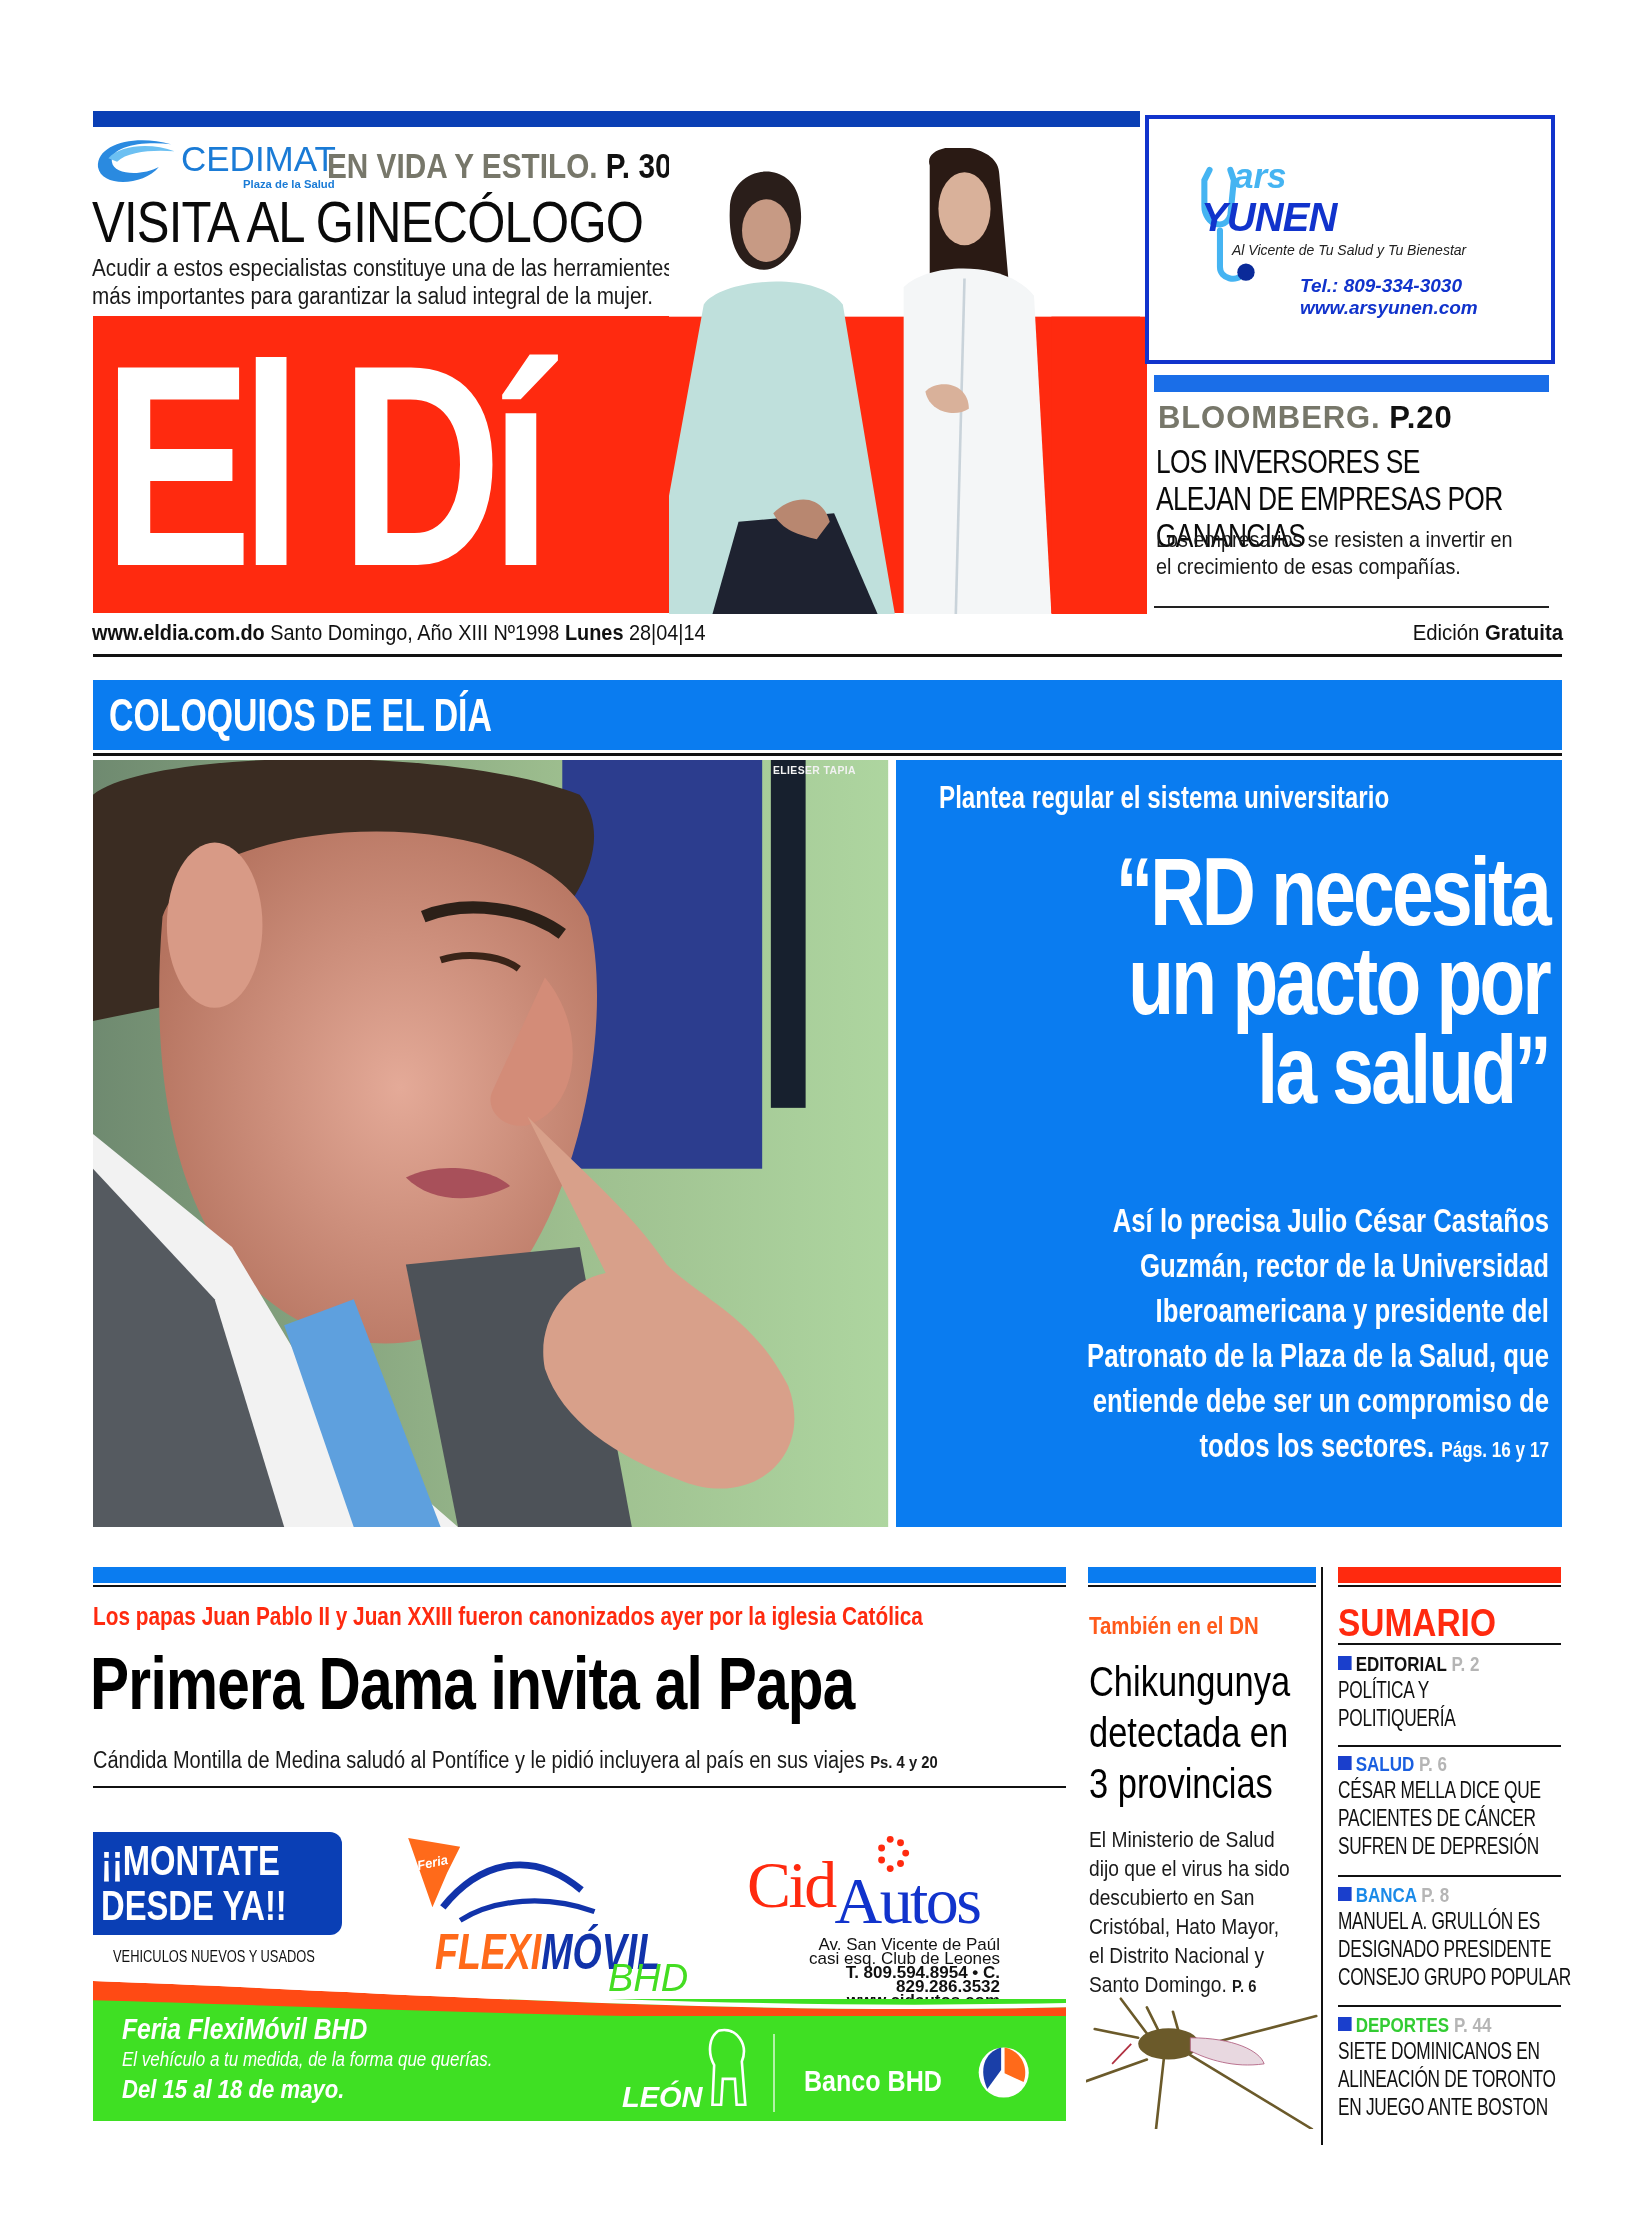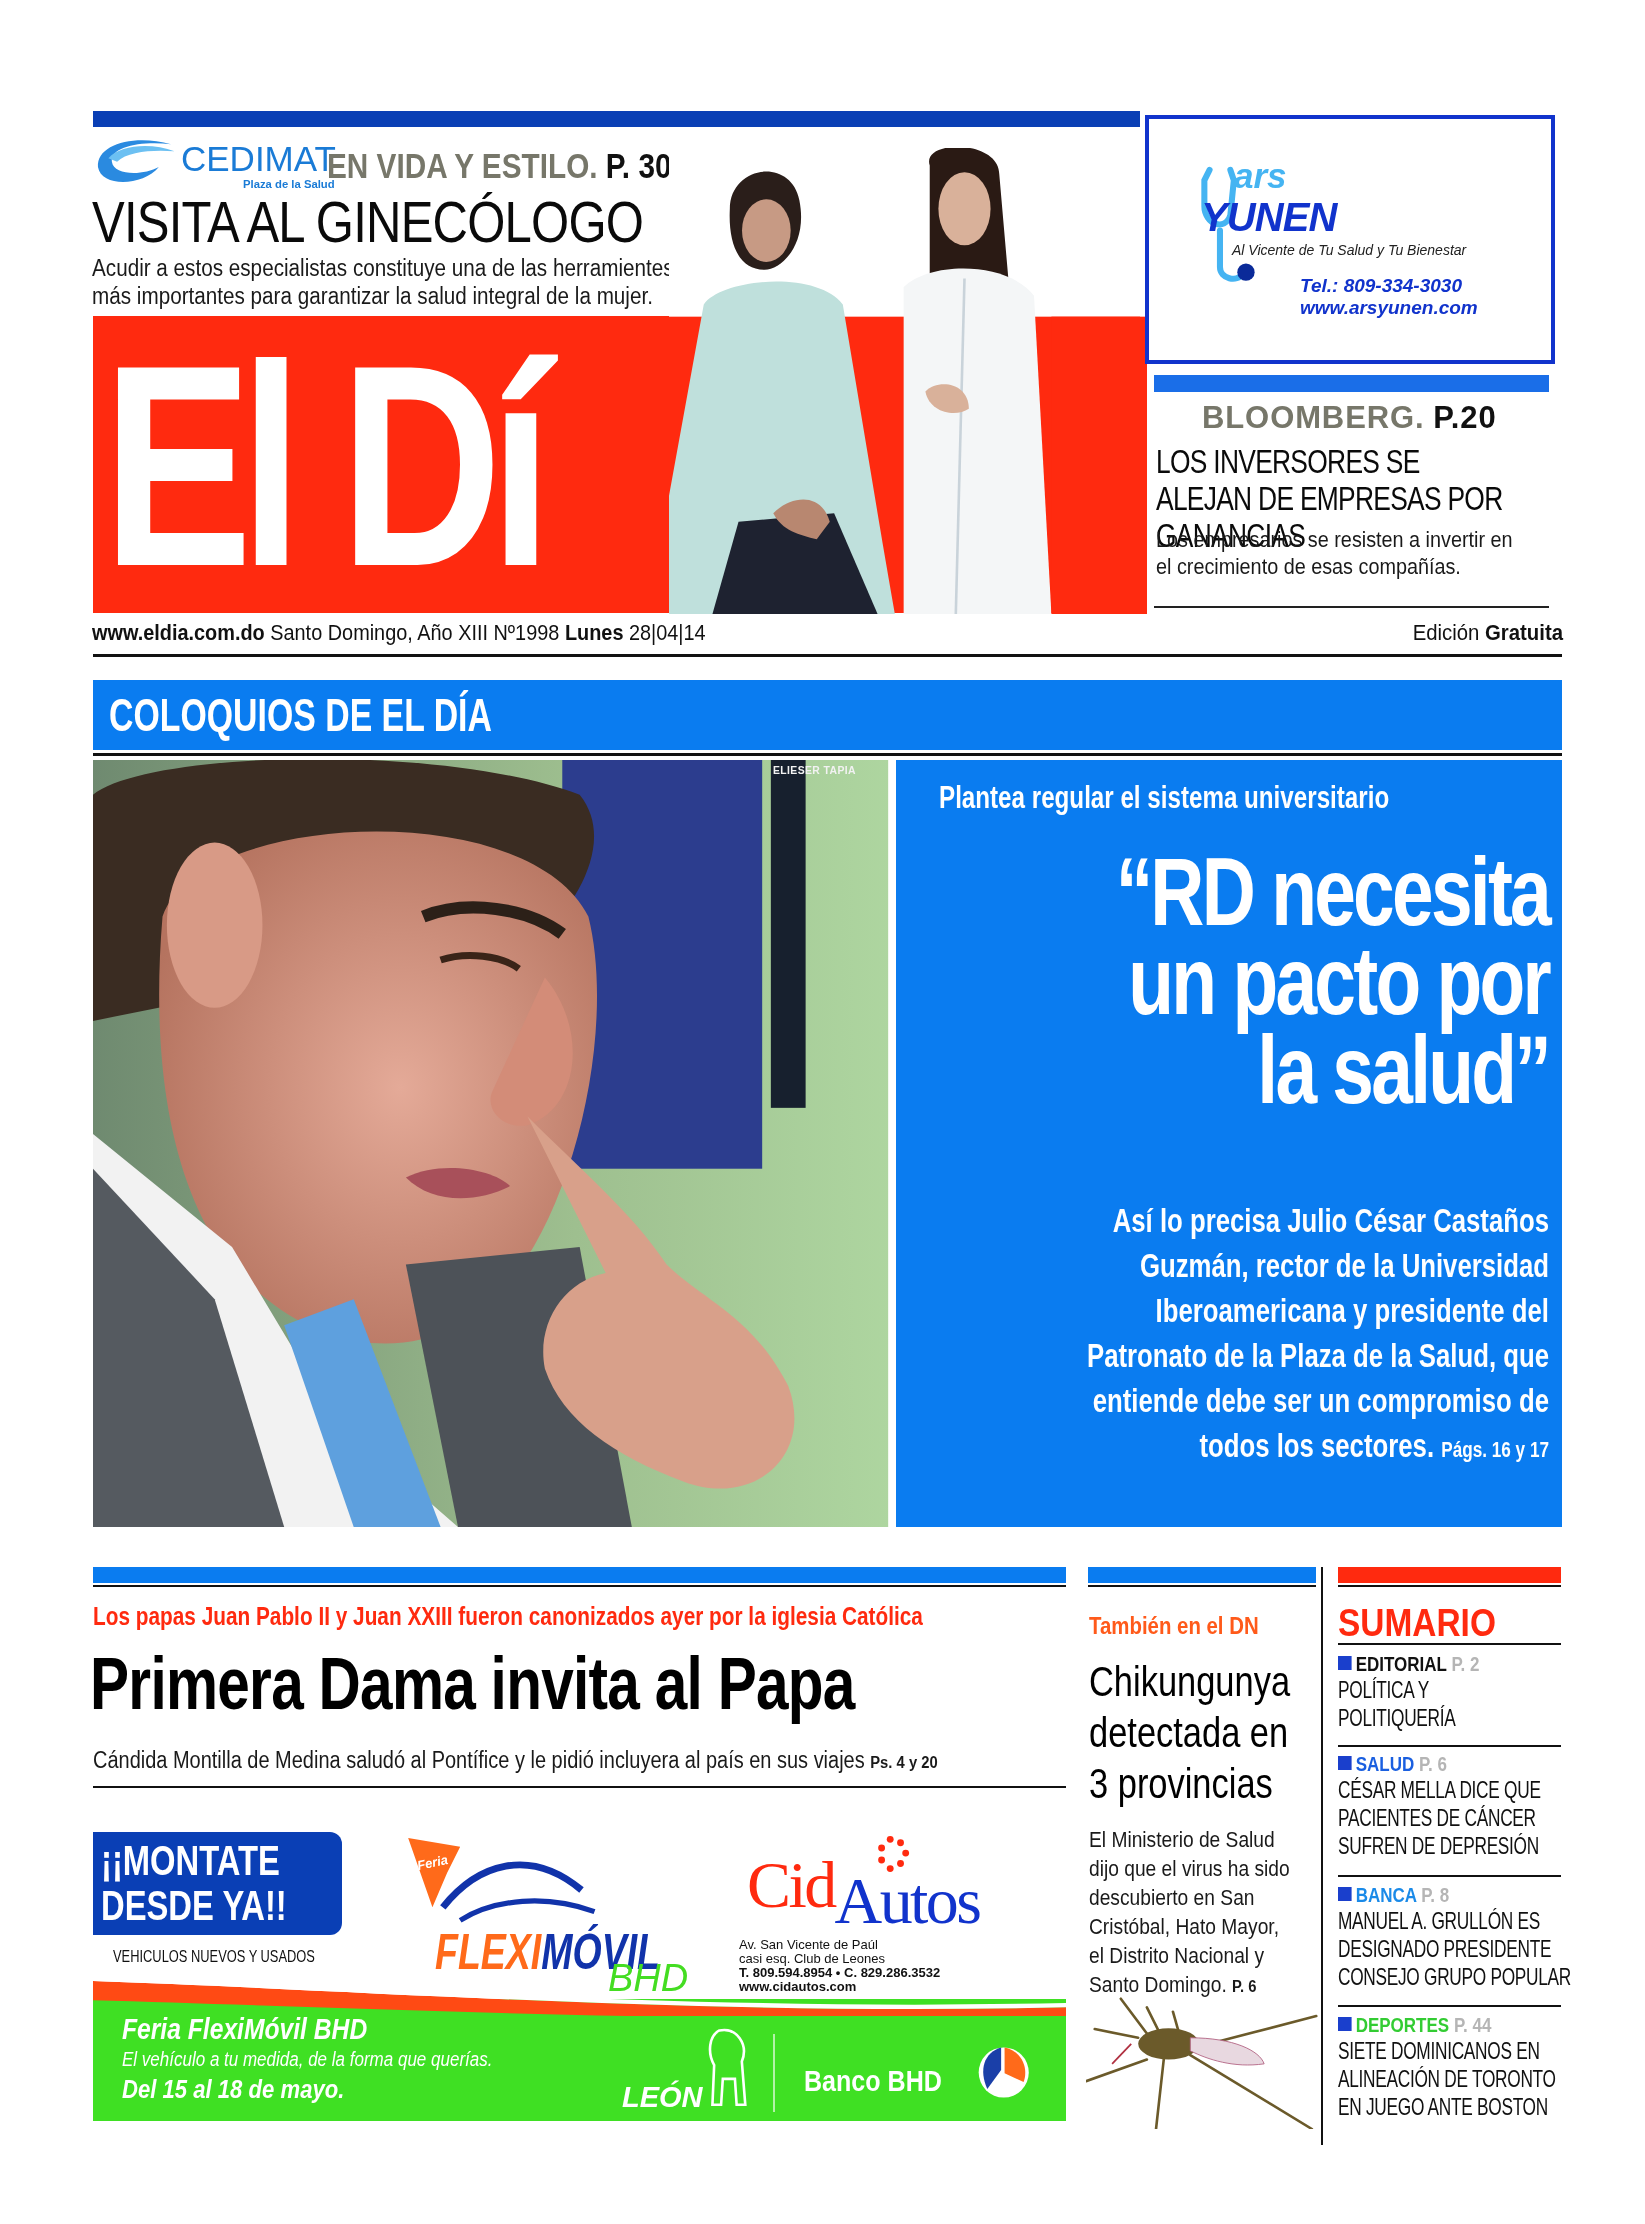--- a/index.html
+++ b/index.html
@@ -27,21 +27,21 @@
   
   #ad-yunen { left: 1145px; top: 115px; width: 410px; height: 249px; border: 4.3px solid #1133cc; background: #ffffff; }
   #yunen-ars { left: 1234px; top: 156px; font-size: 35px; font-weight: bold; font-style: italic; color: #45b4f2; }
   #yunen-name { left: 1201px; top: 195px; font-size: 40px; font-weight: bold; color: #1133cc; font-style: italic; letter-spacing: -0.9px; }
   #yunen-tag { left: 1232px; top: 242px; font-size: 14px; font-style: italic; color: #222; }
   #yunen-tel { left: 1300px; top: 275px; font-size: 19px; font-weight: bold; font-style: italic; color: #1133cc; }
   #yunen-web { left: 1300px; top: 297px; font-size: 19px; font-weight: bold; font-style: italic; color: #1133cc; }
 
   
   #blue-bar-right { left: 1154px; top: 375px; width: 395px; height: 17.4px; background: #1a6ee8; }
-  #kicker-bloomberg { left: 1158px; top: 400px; font-size: 31px; font-weight: bold; color: #77776a; letter-spacing: 0.9px; white-space: nowrap; margin-left: 44px; }
+  #kicker-bloomberg { left: 1158px; top: 400px; font-size: 31px; font-weight: bold; color: #77776a; letter-spacing: 0.9px; white-space: nowrap; }
   #kicker-bloomberg-page { color: #111; margin-left: 8.7px; }
   #headline-inversores { left: 1156px; top: 443px; width: 452px; font-size: 33px; line-height: 37px; color: #0a0a0a; transform: scaleX(0.8); transform-origin: left; letter-spacing: -0.9px; }
   #deck-inversores { left: 1156px; top: 526px; width: 417px; font-size: 22px; line-height: 27px; color: #1a1a1a; transform: scaleX(0.9); transform-origin: left; }
   #rule-right { left: 1154px; top: 606px; width: 395px; height: 1.7px; background: #222; }
 
   
   #dateline { left: 92px; top: 620px; font-size: 22.6px; white-space: nowrap; transform: scaleX(0.88); transform-origin: left; }
   #dateline b { font-weight: bold; }
   #edition { right: 83px; top: 620px; font-size: 22.6px; white-space: nowrap; transform: scaleX(0.9); transform-origin: right; }
   #rule-dateline { left: 93px; top: 654px; width: 1469px; height: 2.6px; background: #111; }
@@ -77,21 +77,21 @@
   #montate-text { left: 101px; top: 1838px; font-size: 42px; line-height: 45px; font-weight: bold; color: #fff; transform: scaleX(0.78); transform-origin: left; white-space: nowrap; }
   #montate-sub { left: 113px; top: 1947px; font-size: 16.5px; color: #111; transform: scaleX(0.78); transform-origin: left; white-space: nowrap; }
   #flexi-feria { left: 417px; top: 1855px; font-size: 13px; font-style: italic; font-weight: bold; color: #fff; transform: rotate(-12deg); }
   #flexi-name { left: 435px; top: 1923px; font-size: 50px; font-weight: bold; font-style: italic; white-space: nowrap; transform: scaleX(0.75); transform-origin: left; }
   #flexi-name .o { color: #ff6a1a; }
   #flexi-name .b { color: #1133aa; }
   #flexi-bhd { left: 608px; top: 1957px; font-size: 38px; font-weight: normal; font-style: italic; color: #44dd22; }
   #cid-name { left: 747px; top: 1847px; font-size: 66px; font-family: "Liberation Serif", serif; white-space: nowrap; letter-spacing: -2.6px; }
   #cid-name .c { color: #ff2a0f; }
   #cid-name .a { color: #1133cc; position: relative; top: 15.6px; }
-  #cid-addr { left: 739px; top: 1938px; width: 261px; text-align: left; font-size: 13px; line-height: 14px; color: #111; }
+  #cid-addr { left: 739px; top: 1938px; width: 261px; text-align: right; font-size: 17px; line-height: 14px; color: #111; }
   #cid-addr .phones, #cid-addr .web { font-weight: bold; }
   #green-banner { left: 93px; top: 1999px; width: 973px; height: 122px; background: #3fe023; }
   #red-swoosh { left: 93px; top: 1981px; width: 973px; height: 35px; }
   #green-title { left: 122px; top: 2013px; font-size: 29px; font-weight: bold; font-style: italic; color: #fff; transform: scaleX(0.85); transform-origin: left; white-space: nowrap; }
   #green-tag { left: 122px; top: 2048px; font-size: 20px; font-style: italic; color: #fff; transform: scaleX(0.85); transform-origin: left; white-space: nowrap; }
   #green-dates { left: 122px; top: 2074px; font-size: 26px; font-weight: bold; font-style: italic; color: #fff; transform: scaleX(0.85); transform-origin: left; white-space: nowrap; }
   #leon-text { left: 622px; top: 2081px; font-size: 29px; font-weight: bold; font-style: italic; color: #fff; }
   #green-divider { left: 773px; top: 2034px; width: 1.7px; height: 78px; background: rgba(255,255,255,0.6); }
   #banco-text { left: 804px; top: 2064px; font-size: 29.5px; font-weight: bold; color: #fff; transform: scaleX(0.85); transform-origin: left; white-space: nowrap; }
   #bhd-logo { left: 975px; top: 2044px; width: 54px; height: 57px; }

